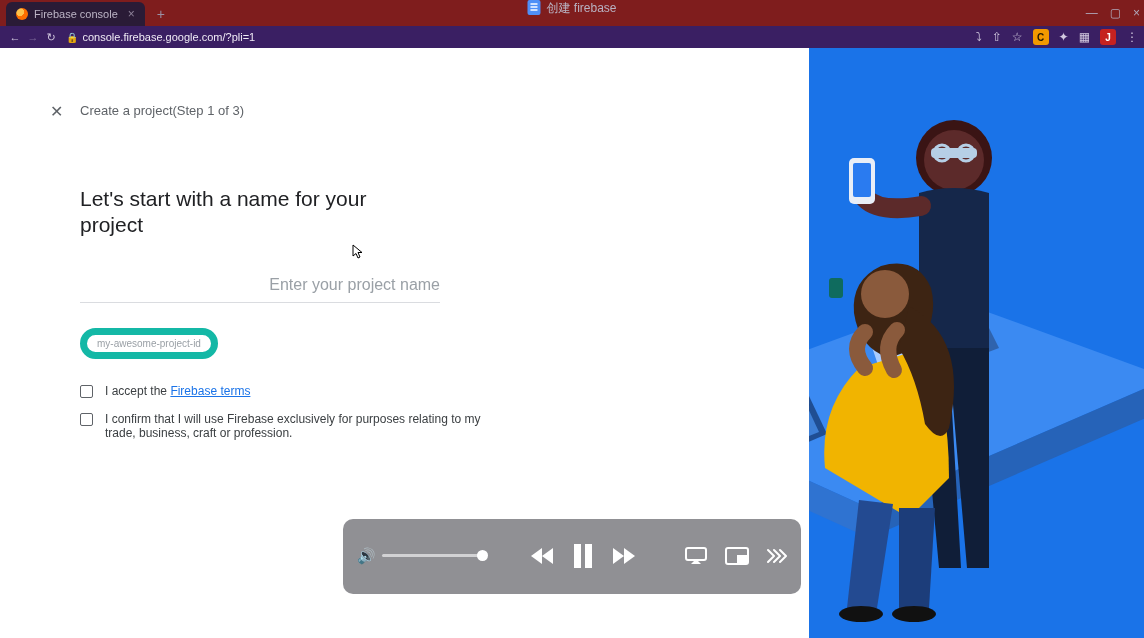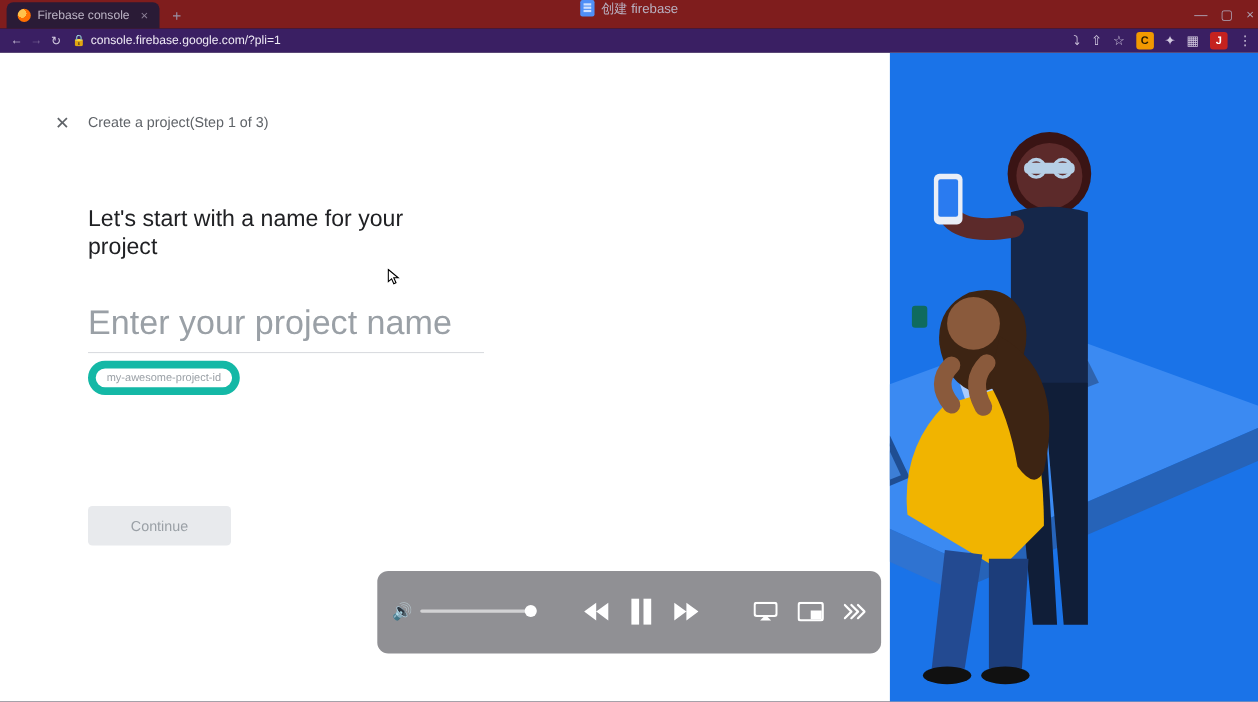--- a/index.html
+++ b/index.html
@@ -22,21 +22,21 @@
   .addrbar .lock{font-size:10px;color:#d2c9df;}
   .addrbar .right-icons{display:flex;align-items:center;gap:10px;color:#d2c9df;font-size:12px;}
   .addrbar .badge{width:16px;height:16px;border-radius:3px;display:flex;align-items:center;justify-content:center;font-size:10px;font-weight:700;}
   .badge.orange{background:#f29900;color:#271a00;}
   .badge.red{background:#c5221f;color:#fff;}
   
   .page{ position:relative; height:calc(100% - 48px); width:100%; background:#fff; overflow:hidden;}
   .close-step{ position:absolute; left:50px; top:54px; color:#5f6368; font-size:16px;}
   .step-label{ position:absolute; left:80px; top:55px; font-size:13px; color:#5f6368;}
   .heading{ position:absolute; left:80px; top:138px; font-size:21px; font-weight:500; color:#202124; line-height:1.25; max-width:330px;}
-  .project-input{ position:absolute; left:80px; top:222px; width:360px; border:none; border-bottom:1px solid #dadce0; font-size:31px; color:#701a75; padding:6px 0 8px 0; background:transparent; outline:none;}
+  .project-input{ position:absolute; left:80px; top:222px; width:360px; border:none; border-bottom:1px solid #dadce0; font-size:16px; color:#701a75; padding:6px 0 8px 0; background:transparent; outline:none;text-align:right;}
   .project-input::placeholder{color:#9aa0a6;}
   .chip{ position:absolute; left:80px; top:280px; border:7px solid #14b8a6; border-radius:999px; padding:3px 10px; font-size:10px; color:#9aa0a6;}
   .checks{ position:absolute; left:80px; top:336px; width:420px; font-size:12px; color:#3c4043;}
   .check-row{ display:flex; align-items:flex-start; gap:12px; margin-bottom:14px;}
   .fake-check{ width:13px;height:13px;border:1.5px solid #5f6368; border-radius:2px; margin-top:1px; flex:0 0 13px;}
   .check-text a{color:#1a73e8; text-decoration:underline;}
   .continue-btn{ position:absolute; left:80px; top:412px; width:130px; height:36px; background:#e8eaed; color:#9aa0a6; border:none; border-radius:4px; font-size:13px; font-weight:500;}
   
   .illus{ position:absolute; top:0; right:0; bottom:0; width:335px; background:#1a73e8; overflow:hidden;}
   svg.scene{position:absolute; left:-160px; top:0;}
@@ -101,22 +101,33 @@
     </div>
   </div>
 
   <div class="page">
     <span class="close-step">✕</span>
     <div class="step-label">Create a project(Step 1 of 3)</div>
     <h1 class="heading">Let's start with a name for your project</h1>
     <input class="project-input" type="text" placeholder="Enter your project name" style="">
     <div class="chip">my-awesome-project-id</div>
 
-
-    <button class="continue-btn" disabled="">Continue</button>
+    <div class="checks">
+      <div class="check-row">
+        <span class="fake-check"></span>
+        <span class="check-text">
+          <span>I accept the </span><a href="#">Firebase terms</a>
+        </span>
+      </div>
+      <div class="check-row">
+        <span class="fake-check"></span>
+        <span class="check-text">I confirm that I will use Firebase exclusively for purposes relating to my trade, business, craft or profession.</span>
+      </div>
+    </div>
+
 
     <div class="cursor">
       <svg width="12" height="16" viewBox="0 0 12 16">
           <path d="M1 1 L1 12 L4 9.5 L6 14 L8 13 L6 8.5 L10 8.5 Z" fill="#fff" stroke="#000" stroke-width="1"></path>
         </svg>
     </div>
 
     <div class="illus">
       <svg class="scene" width="520" height="600" viewBox="0 0 520 600">
 

